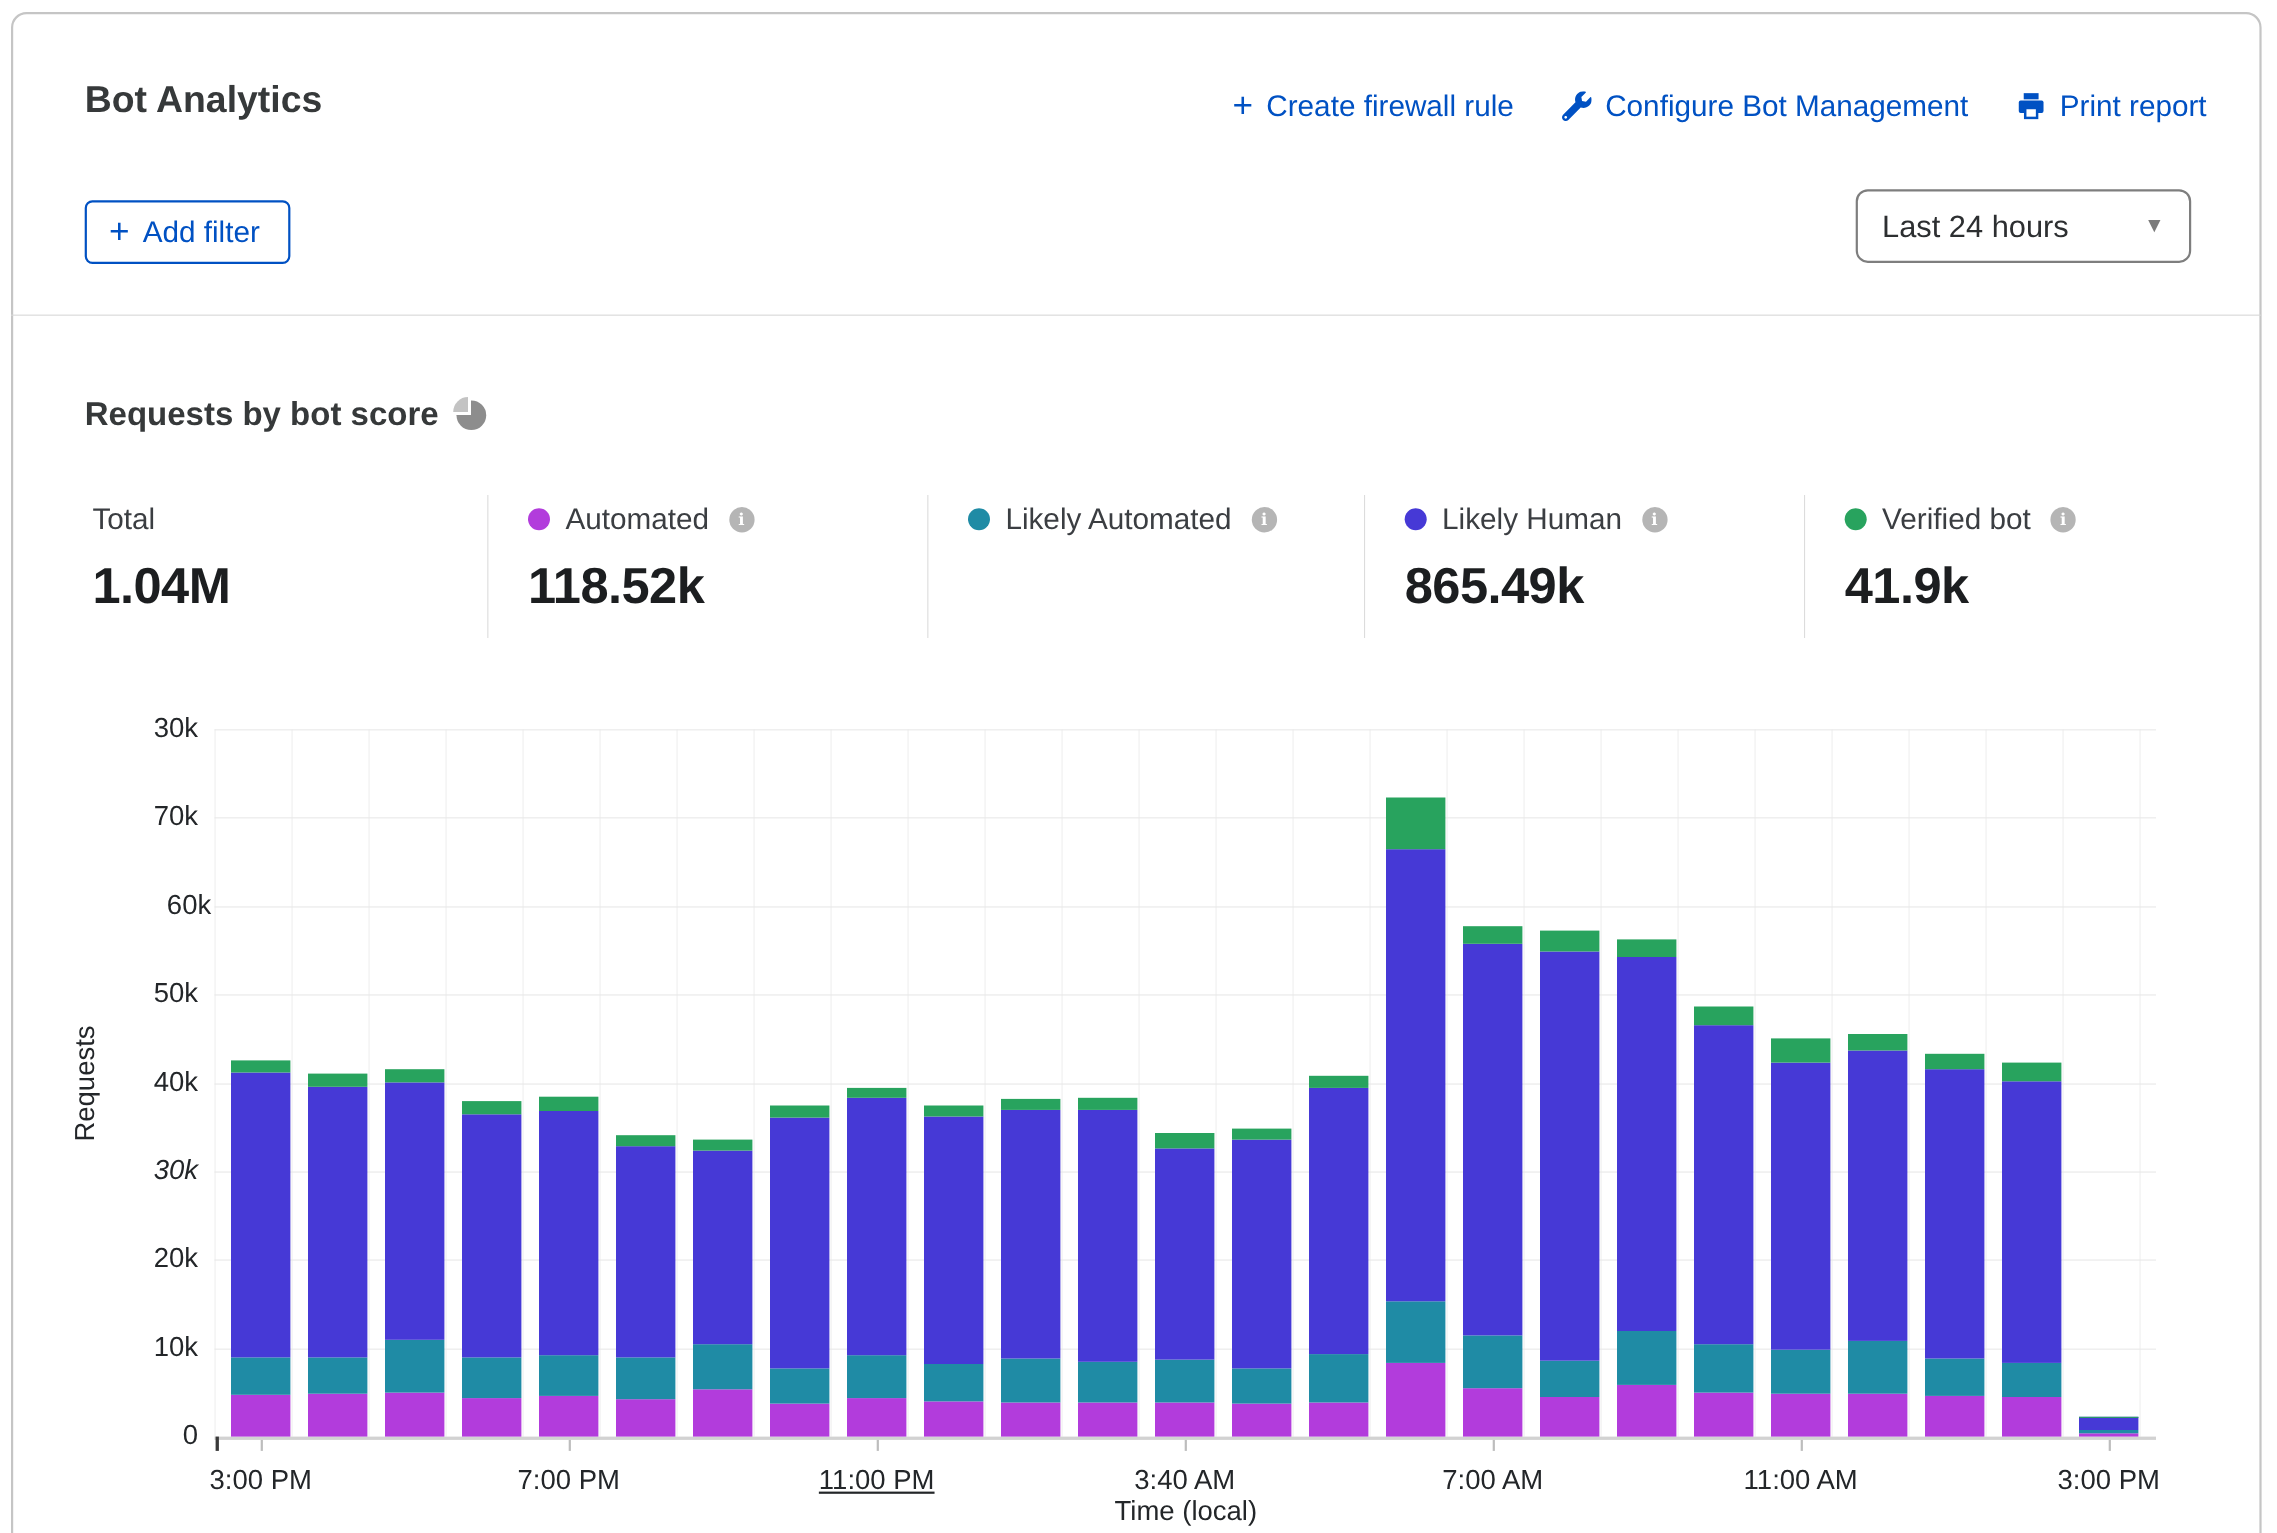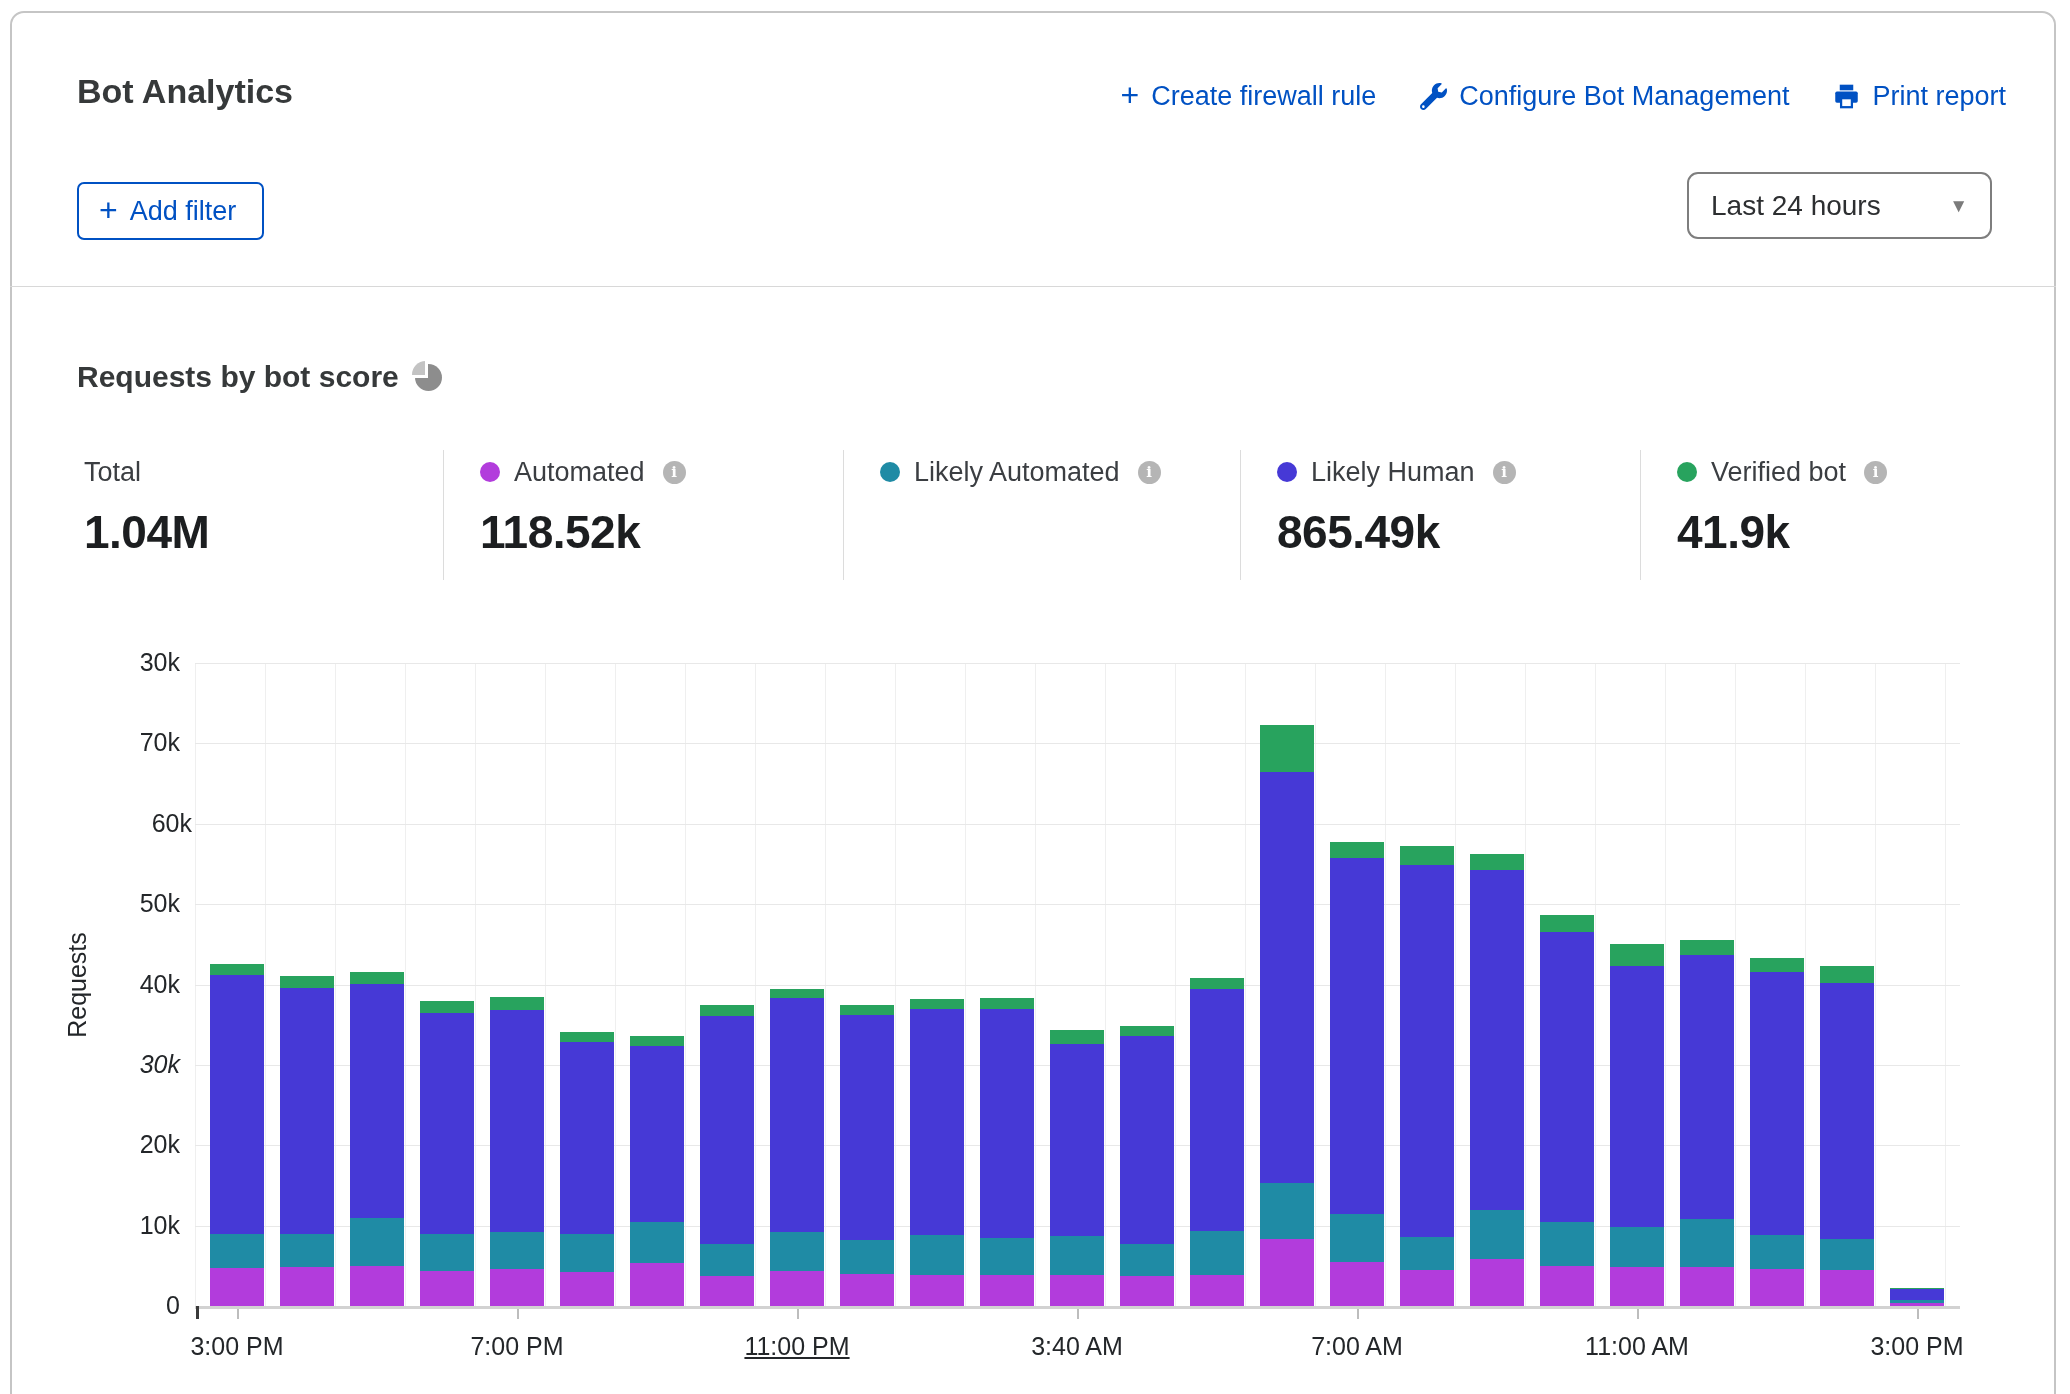--- a/index.html
+++ b/index.html
@@ -161,20 +161,21 @@
   <div class="stat-head">
     <span class="dot" style="background: rgb(40, 163, 94);"></span>
     <span class="stat-label">Verified bot</span>
     <span class="info-icon">i</span>
   </div>
   <div class="stat-value">41.9k</div>
 </div>
 
 <div id="chart">
   <div class="y-axis-title">Requests</div>
+  <div class="x-axis-title">Time (local)</div>
 <div class="vgrid" style="left: 195px; top: 663px; height: 643px;"></div>
     <div class="vgrid" style="left: 265px; top: 663px; height: 643px;"></div>
     <div class="vgrid" style="left: 335px; top: 663px; height: 643px;"></div>
     <div class="vgrid" style="left: 405px; top: 663px; height: 643px;"></div>
     <div class="vgrid" style="left: 475px; top: 663px; height: 643px;"></div>
     <div class="vgrid" style="left: 545px; top: 663px; height: 643px;"></div>
     <div class="vgrid" style="left: 615px; top: 663px; height: 643px;"></div>
     <div class="vgrid" style="left: 685px; top: 663px; height: 643px;"></div>
     <div class="vgrid" style="left: 755px; top: 663px; height: 643px;"></div>
     <div class="vgrid" style="left: 825px; top: 663px; height: 643px;"></div>

